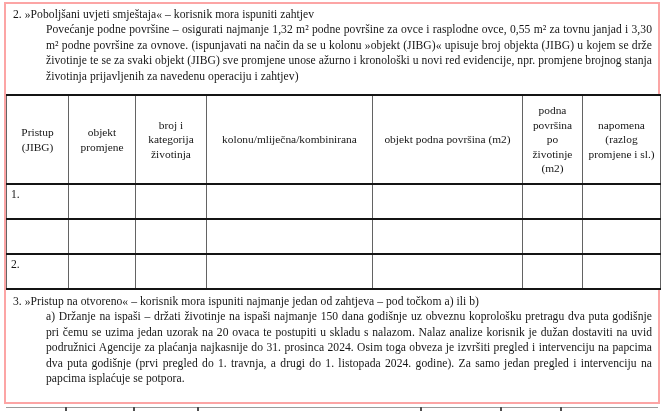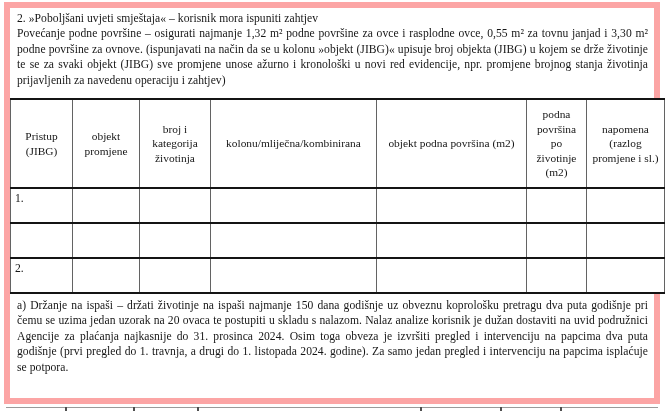--- a/index.html
+++ b/index.html
@@ -15,41 +15,41 @@
     height: 411px;
     background: #ffffff;
     overflow: hidden;
   }
   .doc {
     position: absolute;
     left: 4px;
     top: 2px;
     width: 656px;
     height: 402px;
-    border: 6px solid #fca5a5;
+    border: 2px solid #fca5a5;
     box-sizing: border-box;
     background: #ffffff;
   }
   .sec {
     box-sizing: border-box;
     font-size: 11.6px;
     line-height: 15.4px;
     letter-spacing: 0.05px;
   }
   .sec2 {
     height: 90px;
     padding: 3px 6px 0 7px;
     overflow: hidden;
   }
   .sec3 {
     height: 131px;
     padding: 4px 6px 0 7px;
     overflow: hidden;
   }
-  .just { text-align: justify; }
+  .just { text-align: justify; margin-left: 33px; }
 
   table.evtable {
     width: 654px;
     table-layout: fixed;
     border-collapse: collapse;
   }
   table.evtable th,
   table.evtable td {
     border-top: 2px solid #141414;
     border-bottom: 2px solid #141414;
@@ -148,20 +148,21 @@
           <td></td>
           <td></td>
           <td></td>
           <td></td>
           <td></td>
         </tr>
       </tbody>
     </table>
 
     <div class="sec sec3">
+      <div>3. »Pristup na otvoreno« – korisnik mora ispuniti najmanje jedan od zahtjeva – pod točkom a) ili b)</div>
       <div class="just">a) Držanje na ispaši – držati životinje na ispaši najmanje 150 dana godišnje uz obveznu koprološku pretragu dva puta godišnje pri čemu se uzima jedan uzorak na 20 ovaca te postupiti u skladu s nalazom. Nalaz analize korisnik je dužan dostaviti na uvid podružnici Agencije za plaćanja najkasnije do 31. prosinca 2024. Osim toga obveza je izvršiti pregled i intervenciju na papcima dva puta godišnje (prvi pregled do 1. travnja, a drugi do 1. listopada 2024. godine). Za samo jedan pregled i intervenciju na papcima isplaćuje se potpora.</div>
     </div>
 
   </div>
 
   <div class="next-top"></div>
   <div class="stub" style="left:65px"></div>
   <div class="stub" style="left:133px"></div>
   <div class="stub" style="left:197px"></div>
   <div class="stub" style="left:420px"></div>

